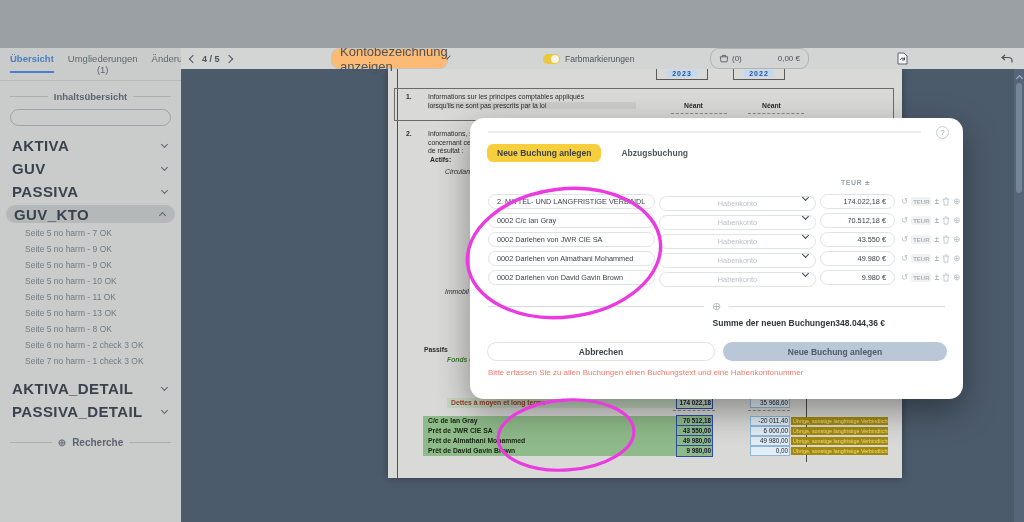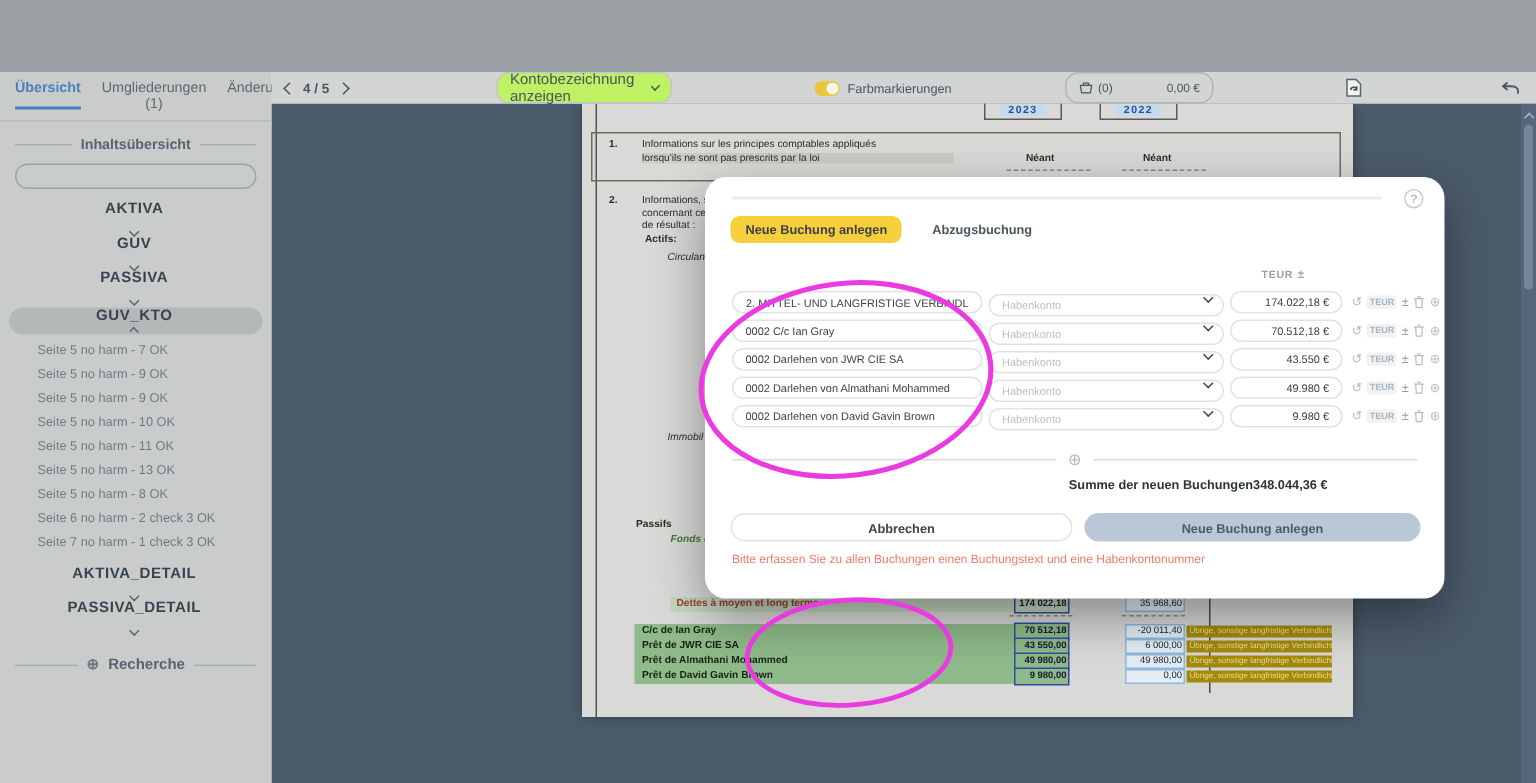--- a/index.html
+++ b/index.html
@@ -9,35 +9,35 @@
   
   .sidebar { position:absolute; left:0; top:0; width:181px; height:512px; background:#c9cccb; z-index:2; }
   .side-tabs { display:flex; align-items:flex-start; padding:6px 8px 0 10px; height:33px; border-bottom:1px solid #b6bab9; }
   .side-tab { font-size:9.5px; color:#5d6771; text-align:center; line-height:1.15; cursor:pointer; }
   .side-tab.active { color:#4c7fc4; font-weight:bold; border-bottom:2px solid #4c7fc4; padding-bottom:6px; }
   .side-tab + .side-tab { margin-left:14px; }
   .divider-label { display:flex; align-items:center; gap:6px; margin:10px 10px 0 10px; color:#5a6470; font-size:9.5px; font-weight:bold; }
   .divider-label:before, .divider-label:after, .recherche:before, .recherche:after { content:""; flex:1; height:1px; background:#aab0b1; }
   .search { display:block; width:161px; height:17px; margin:7px 10px 0 10px; border:1px solid #9ba4a7; border-radius:9px; background:transparent; outline:none; font-size:9px; padding:0 8px; color:#39434e; }
   .nav { margin-top:8px; }
-  .group { display:flex; align-items:center; justify-content:space-between; height:23px; padding:0 14px 0 12px; font-size:10px; font-weight:bold; letter-spacing:.4px; color:#39434e; cursor:pointer;flex-direction:column; }
+  .group { display:flex; align-items:center; justify-content:space-between; height:23px; padding:0 14px 0 12px; font-size:15px; font-weight:bold; letter-spacing:.4px; color:#39434e; cursor:pointer; }
   .group.active { background:#b5b8b8; border-radius:12px; margin:2px 6px; height:18px; padding:0 10px 0 8px; }
   .chev { width:5px; height:5px; border-right:1.5px solid #5a6470; border-bottom:1.5px solid #5a6470; transform:rotate(45deg); margin-top:-2px; }
   .chev.up { transform:rotate(-135deg); margin-top:3px; }
   .subitem { height:16px; line-height:16px; padding-left:25px; font-size:8.5px; color:#6f7a83; cursor:pointer; white-space:nowrap; }
   .recherche { display:flex; align-items:center; gap:6px; margin:14px 10px 0 10px; color:#5a6470; font-size:10px; font-weight:bold; cursor:pointer; }
   .recherche .plus { font-size:10px; color:#6f7a83; }
 
   
   .toolbar { position:absolute; left:181px; top:0; width:843px; height:21px; background:#d3d5d4; z-index:2; }
   .toolbar > div { position:absolute; top:0; height:21px; display:flex; align-items:center; }
   .pager { left:9px; gap:6px; color:#4a545e; font-size:9px; font-weight:bold; }
   .chev-l, .chev-r { width:6px; height:6px; border-left:1.5px solid #4a545e; border-bottom:1.5px solid #4a545e; cursor:pointer; }
   .chev-l { transform:rotate(45deg); } .chev-r { transform:rotate(225deg); }
-  .select-pill { left:150px; width:117px; height:17px; top:2px; background:#bef264; border:1px solid #c3c7c6; border-radius:8px; padding:0 8px; justify-content:space-between; font-size:10px; color:#4a545e; cursor:pointer; }
+  .select-pill { left:150px; width:117px; height:17px; top:2px; background:#fdba74; border:1px solid #c3c7c6; border-radius:8px; padding:0 8px; justify-content:space-between; font-size:13px; color:#4a545e; cursor:pointer; }
   .select-pill .chev { border-color:#4a545e; }
   .toggle-wrap { left:362px; gap:5px; font-size:8.5px; color:#4a545e; }
   .switch { width:17px; height:10px; border-radius:5px; background:#eac73c; position:relative; cursor:pointer; }
   .switch .knob { position:absolute; right:1px; top:1px; width:8px; height:8px; border-radius:50%; background:#f6f3ea; }
   .cart-pill { left:529px; width:99px; height:16px; top:2px; border:1px solid #aeb4b4; border-radius:9px; padding:0 8px; justify-content:space-between; font-size:8px; color:#4a545e; cursor:pointer; }
   .cart-left { display:flex; align-items:center; gap:3px; }
   .icon-btn { cursor:pointer; }
   .rotate-wrap { left:716px; } .undo-wrap { left:820px; }
 
   
@@ -82,21 +82,21 @@
   .tab-primary { background:#f7cf3d; border-radius:6px; height:18px; padding:0 10px; font-size:8.5px; font-weight:bold; color:#3b4046; display:flex; align-items:center; cursor:pointer; }
   .tab-secondary { font-size:8.5px; font-weight:bold; color:#4c555e; cursor:pointer; }
   .col-head { position:absolute; left:348px; width:75px; top:60px; text-align:center; font-size:7px; color:#99a1a9; font-weight:bold; letter-spacing:.5px; }
   .col-head .pm { font-size:8px; margin-left:3px; cursor:pointer; }
   .rows { position:absolute; left:0; top:74px; width:493px; }
   .brow { display:flex; align-items:center; height:19px; padding-left:18px; }
   .brow input { height:15px; border:1px solid #dfe3e6; border-radius:8px; font-size:7.3px; color:#3c434a; padding:0 8px; outline:none; background:#fff; font-family:"Liberation Sans",sans-serif; }
   .brow input::placeholder { color:#b9c1c9; }
   .in-text { width:167px; }
   .selwrap { position:relative; margin-left:4px; }
-  .in-haben { width:157px; }
+  .in-haben { width:157px;text-align:center; }
   .selwrap .chev { position:absolute; right:8px; top:5px; border-color:#3c434a; }
   .in-amt { width:75px; margin-left:4px; text-align:right; }
   .ricons { display:flex; align-items:center; gap:3px; margin-left:6px; color:#b6bdc4; }
   .ricons .ri { font-size:8.5px; cursor:pointer; line-height:1; }
   .teur-badge { font-size:6px; background:#f0f2f4; color:#aab2ba; border-radius:2px; padding:1.5px 2px; font-weight:bold; cursor:pointer; }
   .pm-i { font-size:8px; color:#949ca4; }
   .trash { display:flex; cursor:pointer; }
   .m-divider { position:absolute; left:18px; right:18px; top:182px; display:flex; align-items:center; gap:8px; color:#b3bac1; }
   .m-divider:before, .m-divider:after { content:""; flex:1; height:1px; background:#d7dbde; }
   .m-divider .addrow { font-size:11px; cursor:pointer; }

